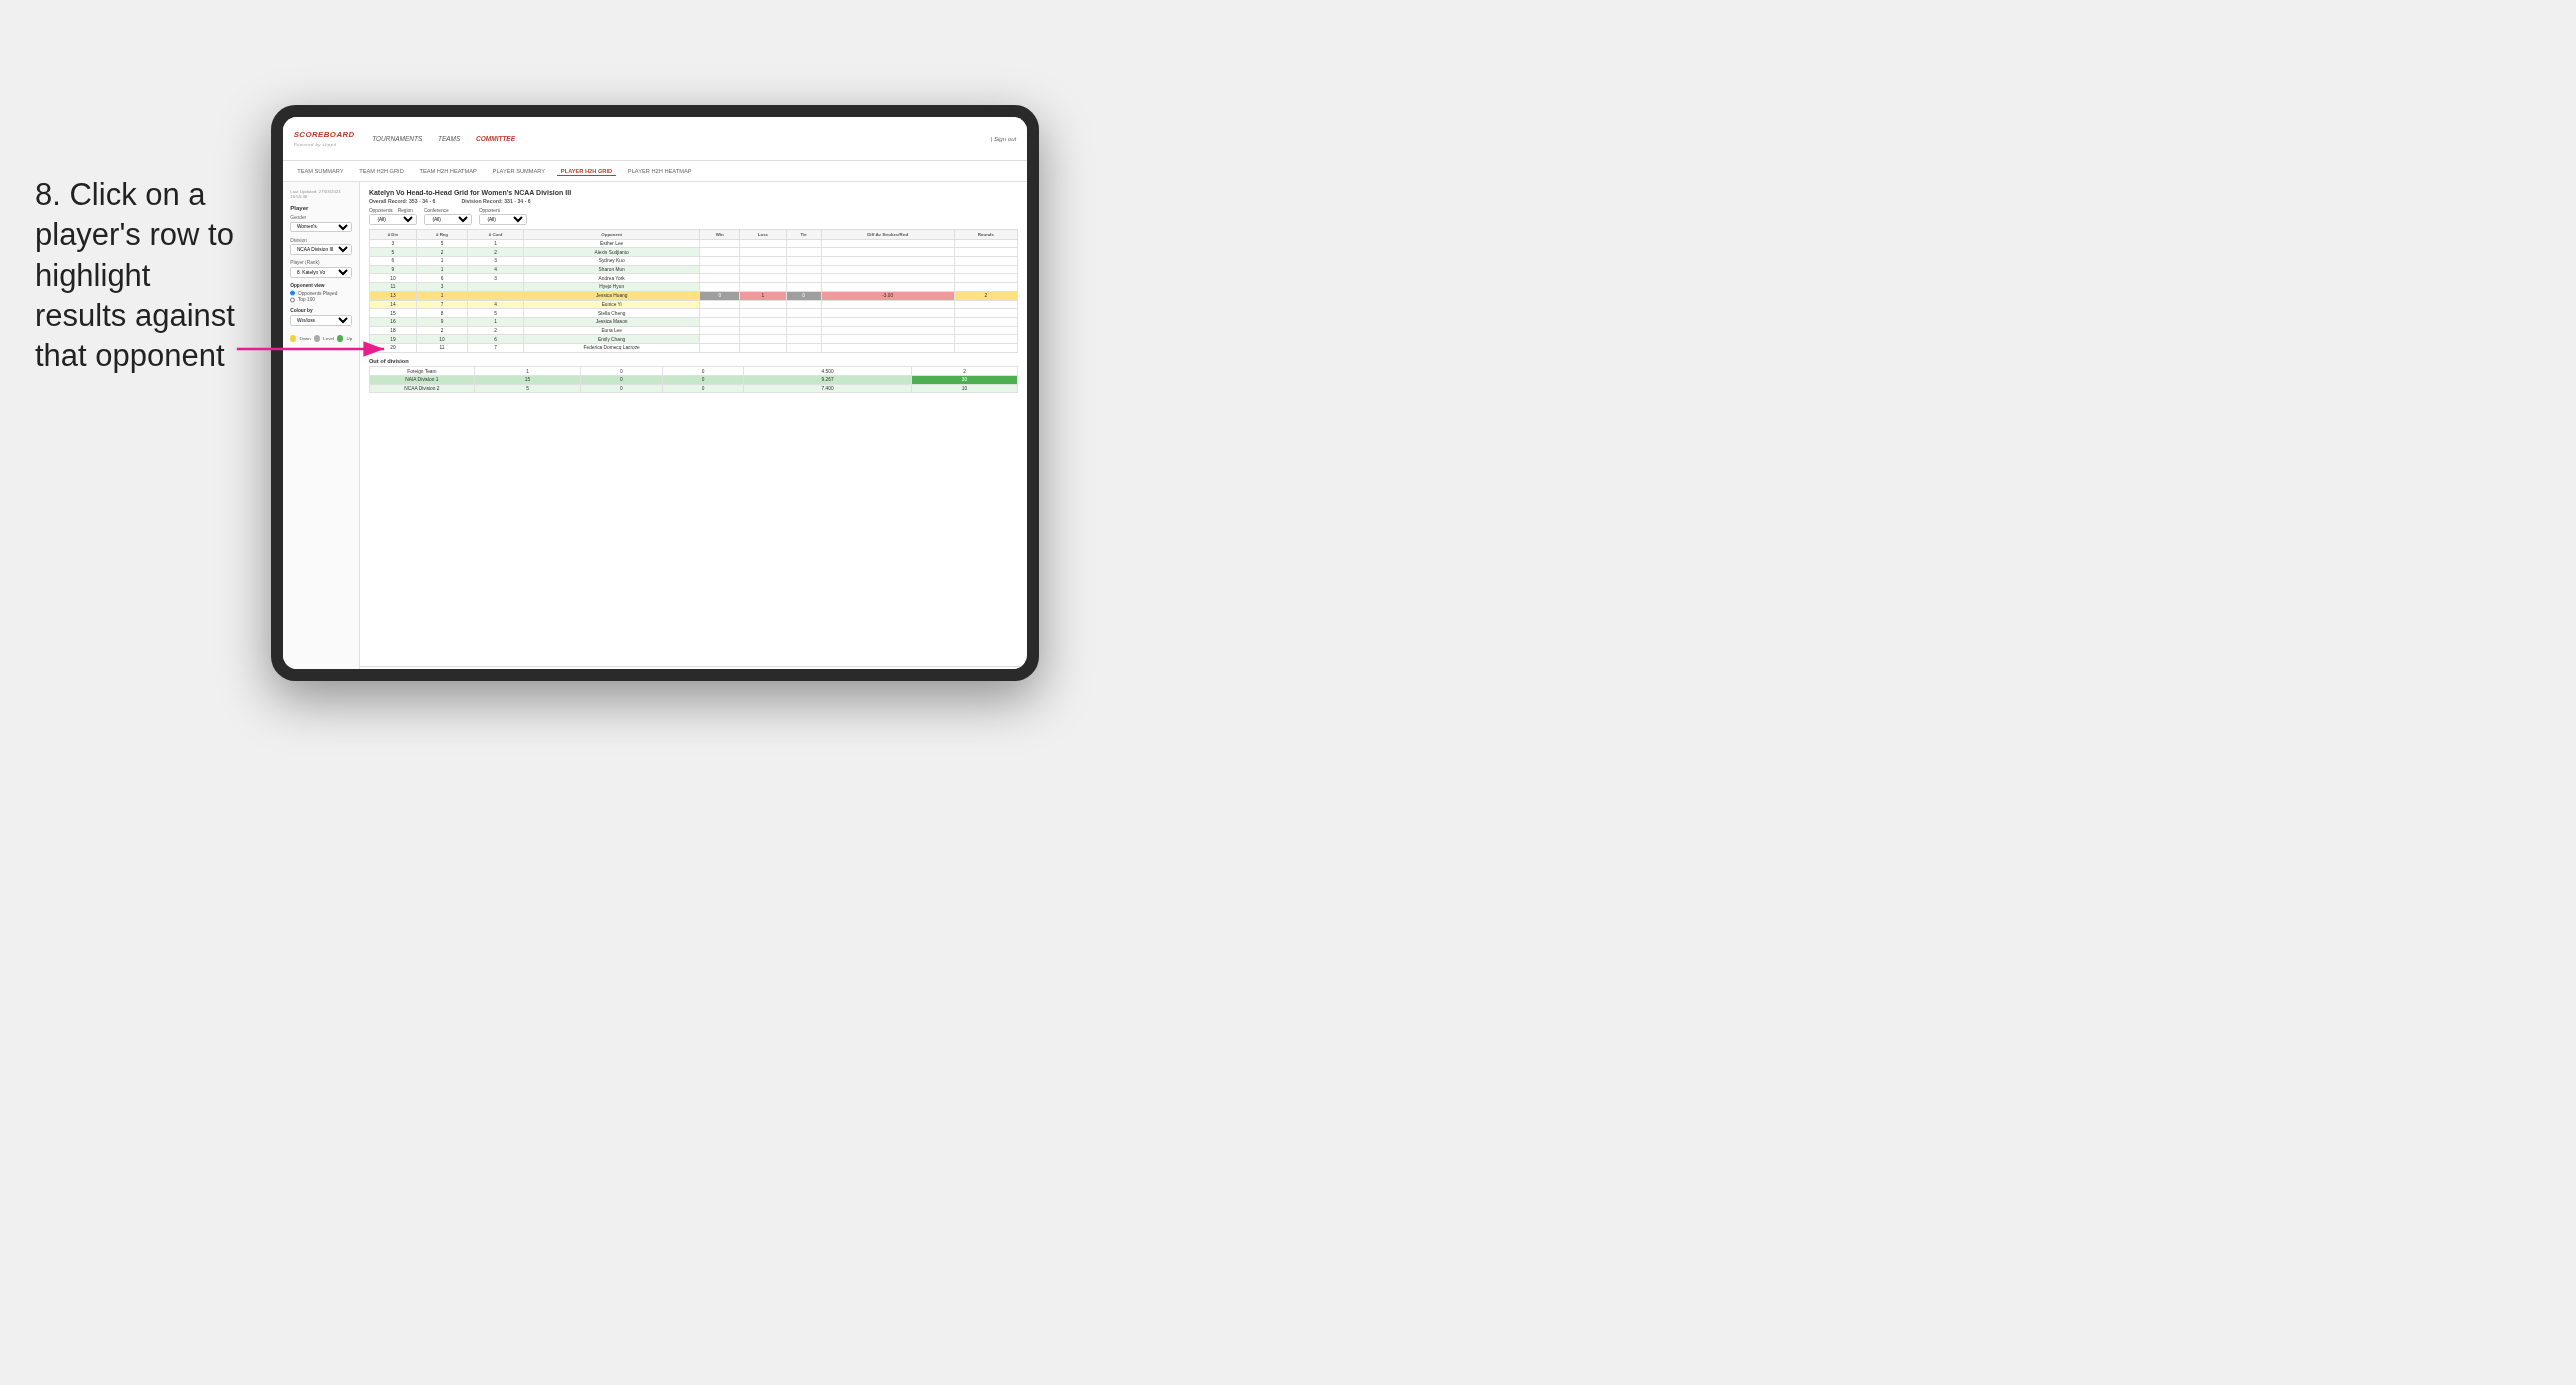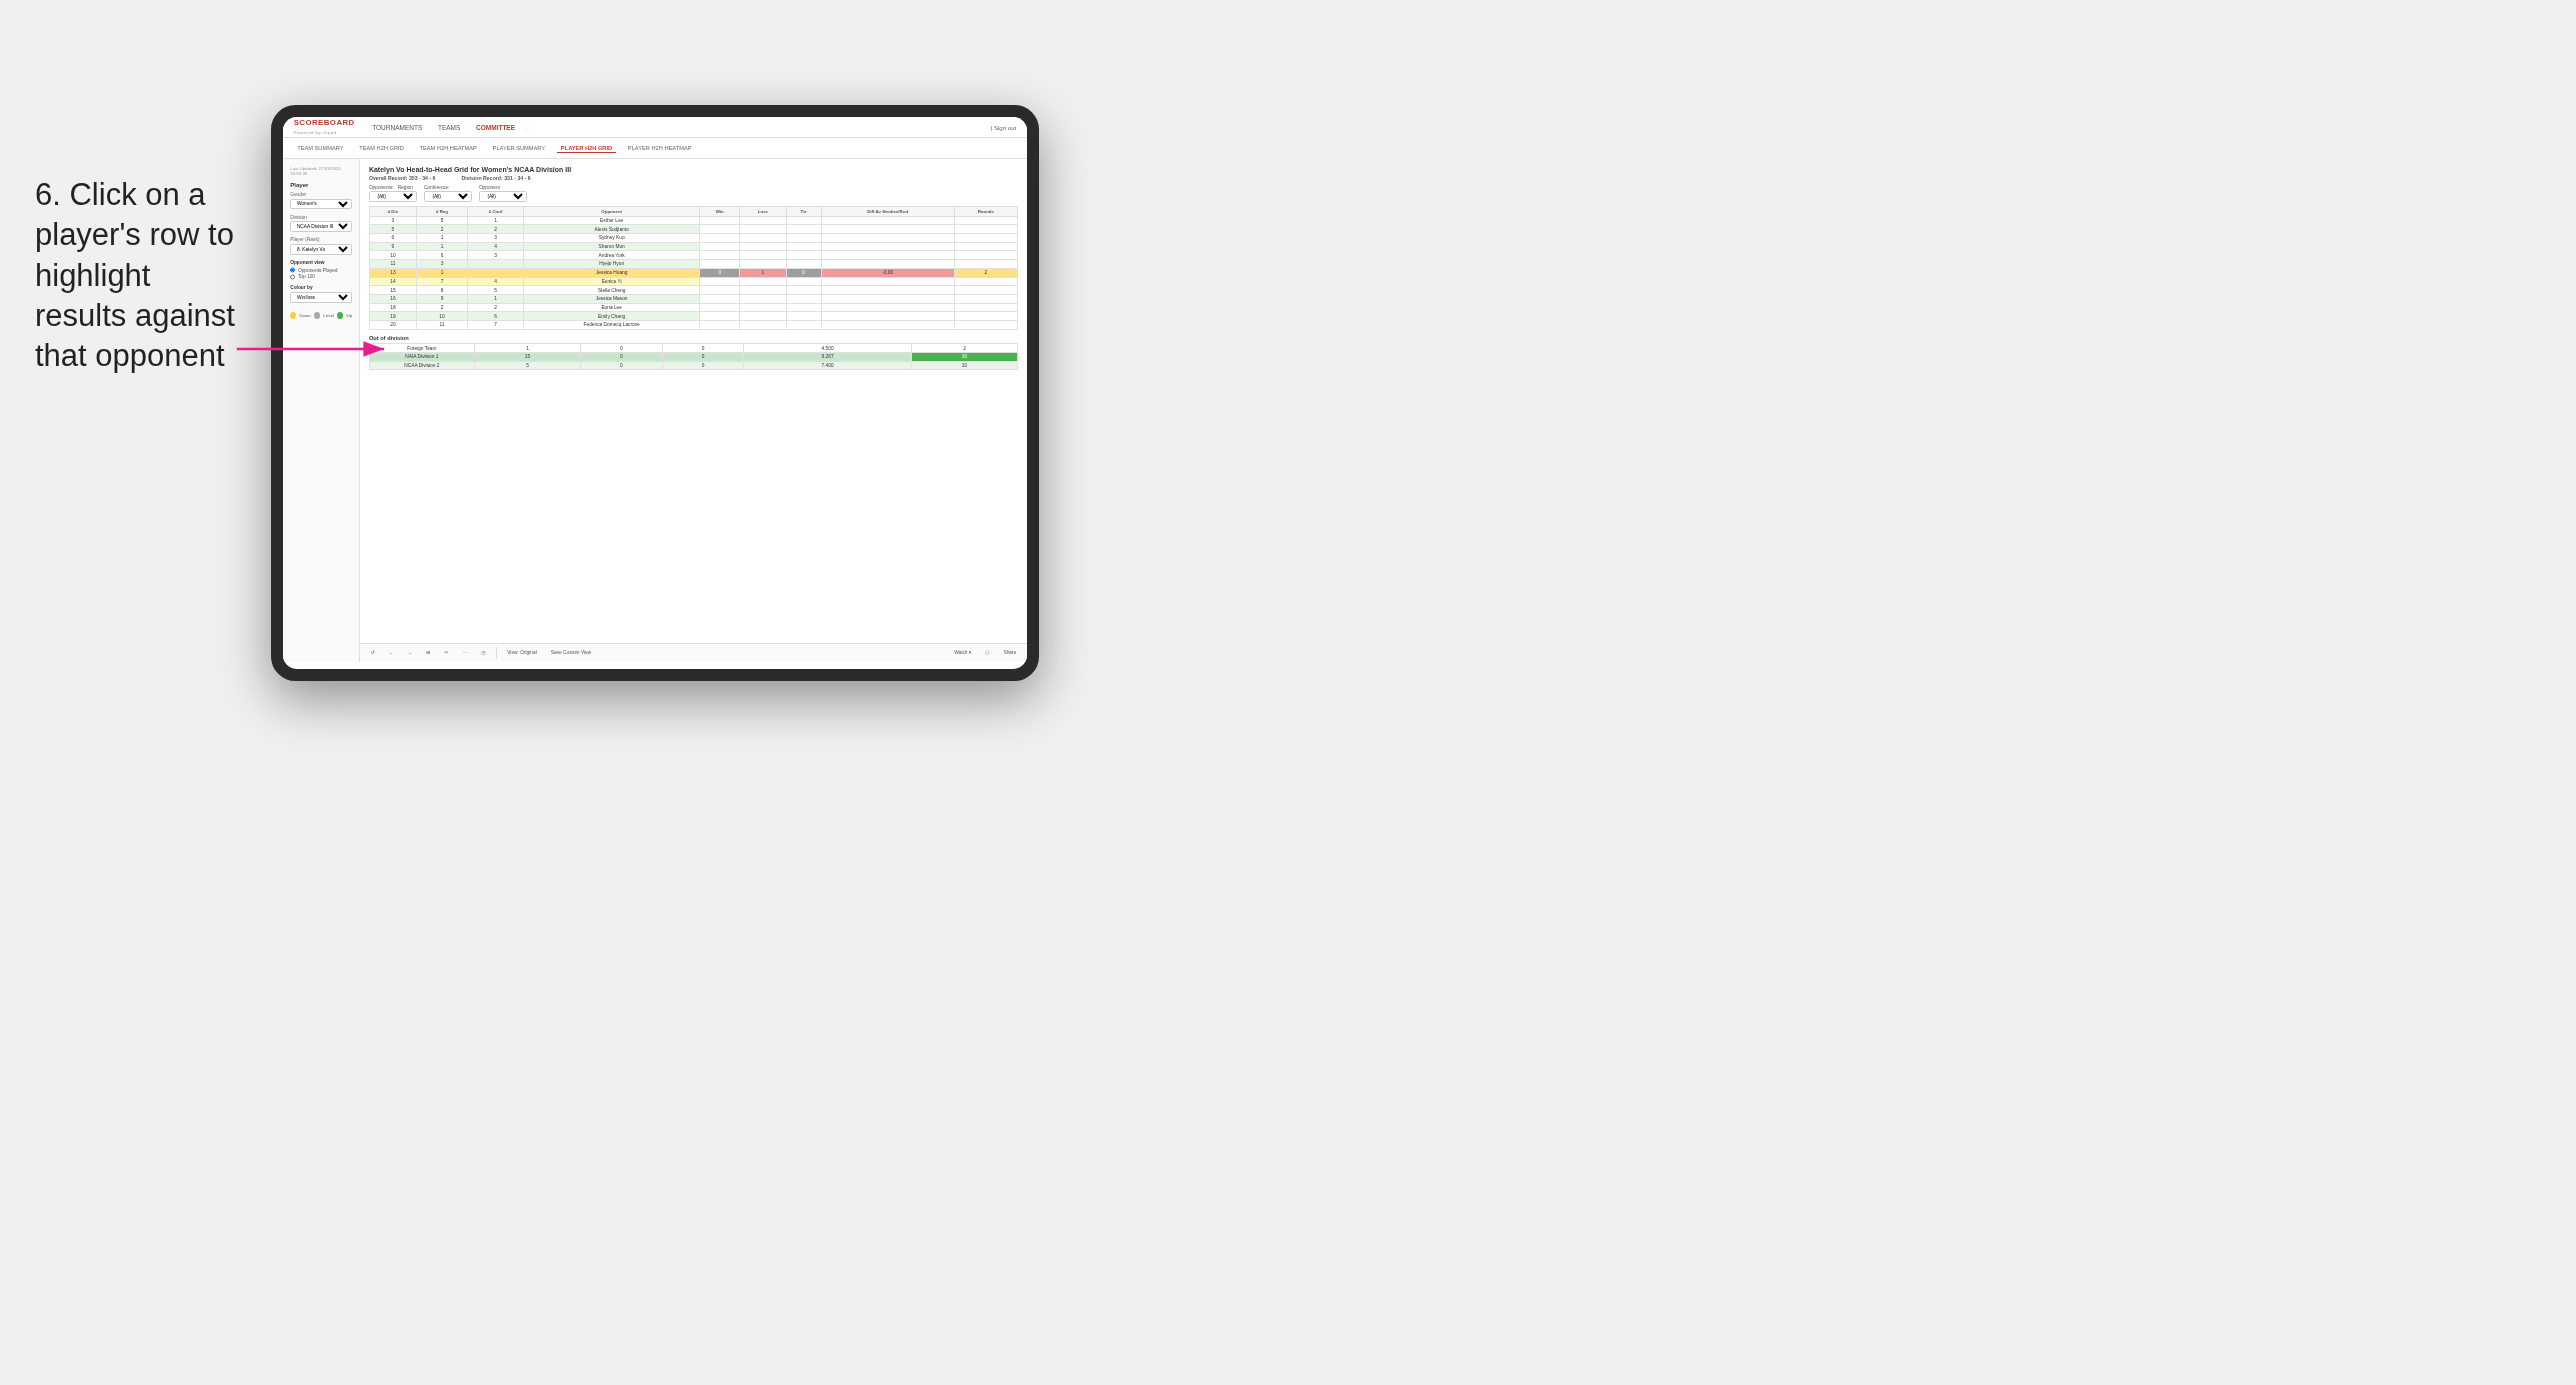--- a/index.html
+++ b/index.html
@@ -31,24 +31,25 @@
       bottom: 12.2px;
       background: #fff;
       border-radius: 14px;
       overflow: hidden;
     }
 
     
     .nav-bar {
       display: flex;
       align-items: center;
-      height: 21px;
+      height: 44px;
       background: #fff;
       border-bottom: 0.9px solid #ddd;
       padding: 0 10.5px;
+      font-style: italic;
     }
     .logo {
       font-size: 7.9px;
       font-weight: bold;
       color: #c0392b;
       letter-spacing: 0.4px;
       margin-right: 17.5px;
     }
     .logo-sub {
       font-size: 4.4px;
@@ -310,21 +311,21 @@
       position: absolute;
       left: 236px;
       top: 323px;
       pointer-events: none;
     }
   </style>
 </head>
 <body>
 
 <div class="annotation">
-  <span>6. Click on a player's row to highlight results against that opponent</span>
+  <span>8. Click on a player's row to highlight results against that opponent</span>
 </div>
 
 <div class="tablet-frame">
   <div class="tablet-screen">
 
     <div class="nav-bar">
       <div class="logo">
         <span>SCOREBOARD</span><br>
         <span class="logo-sub">Powered by clippd</span>
       </div>

